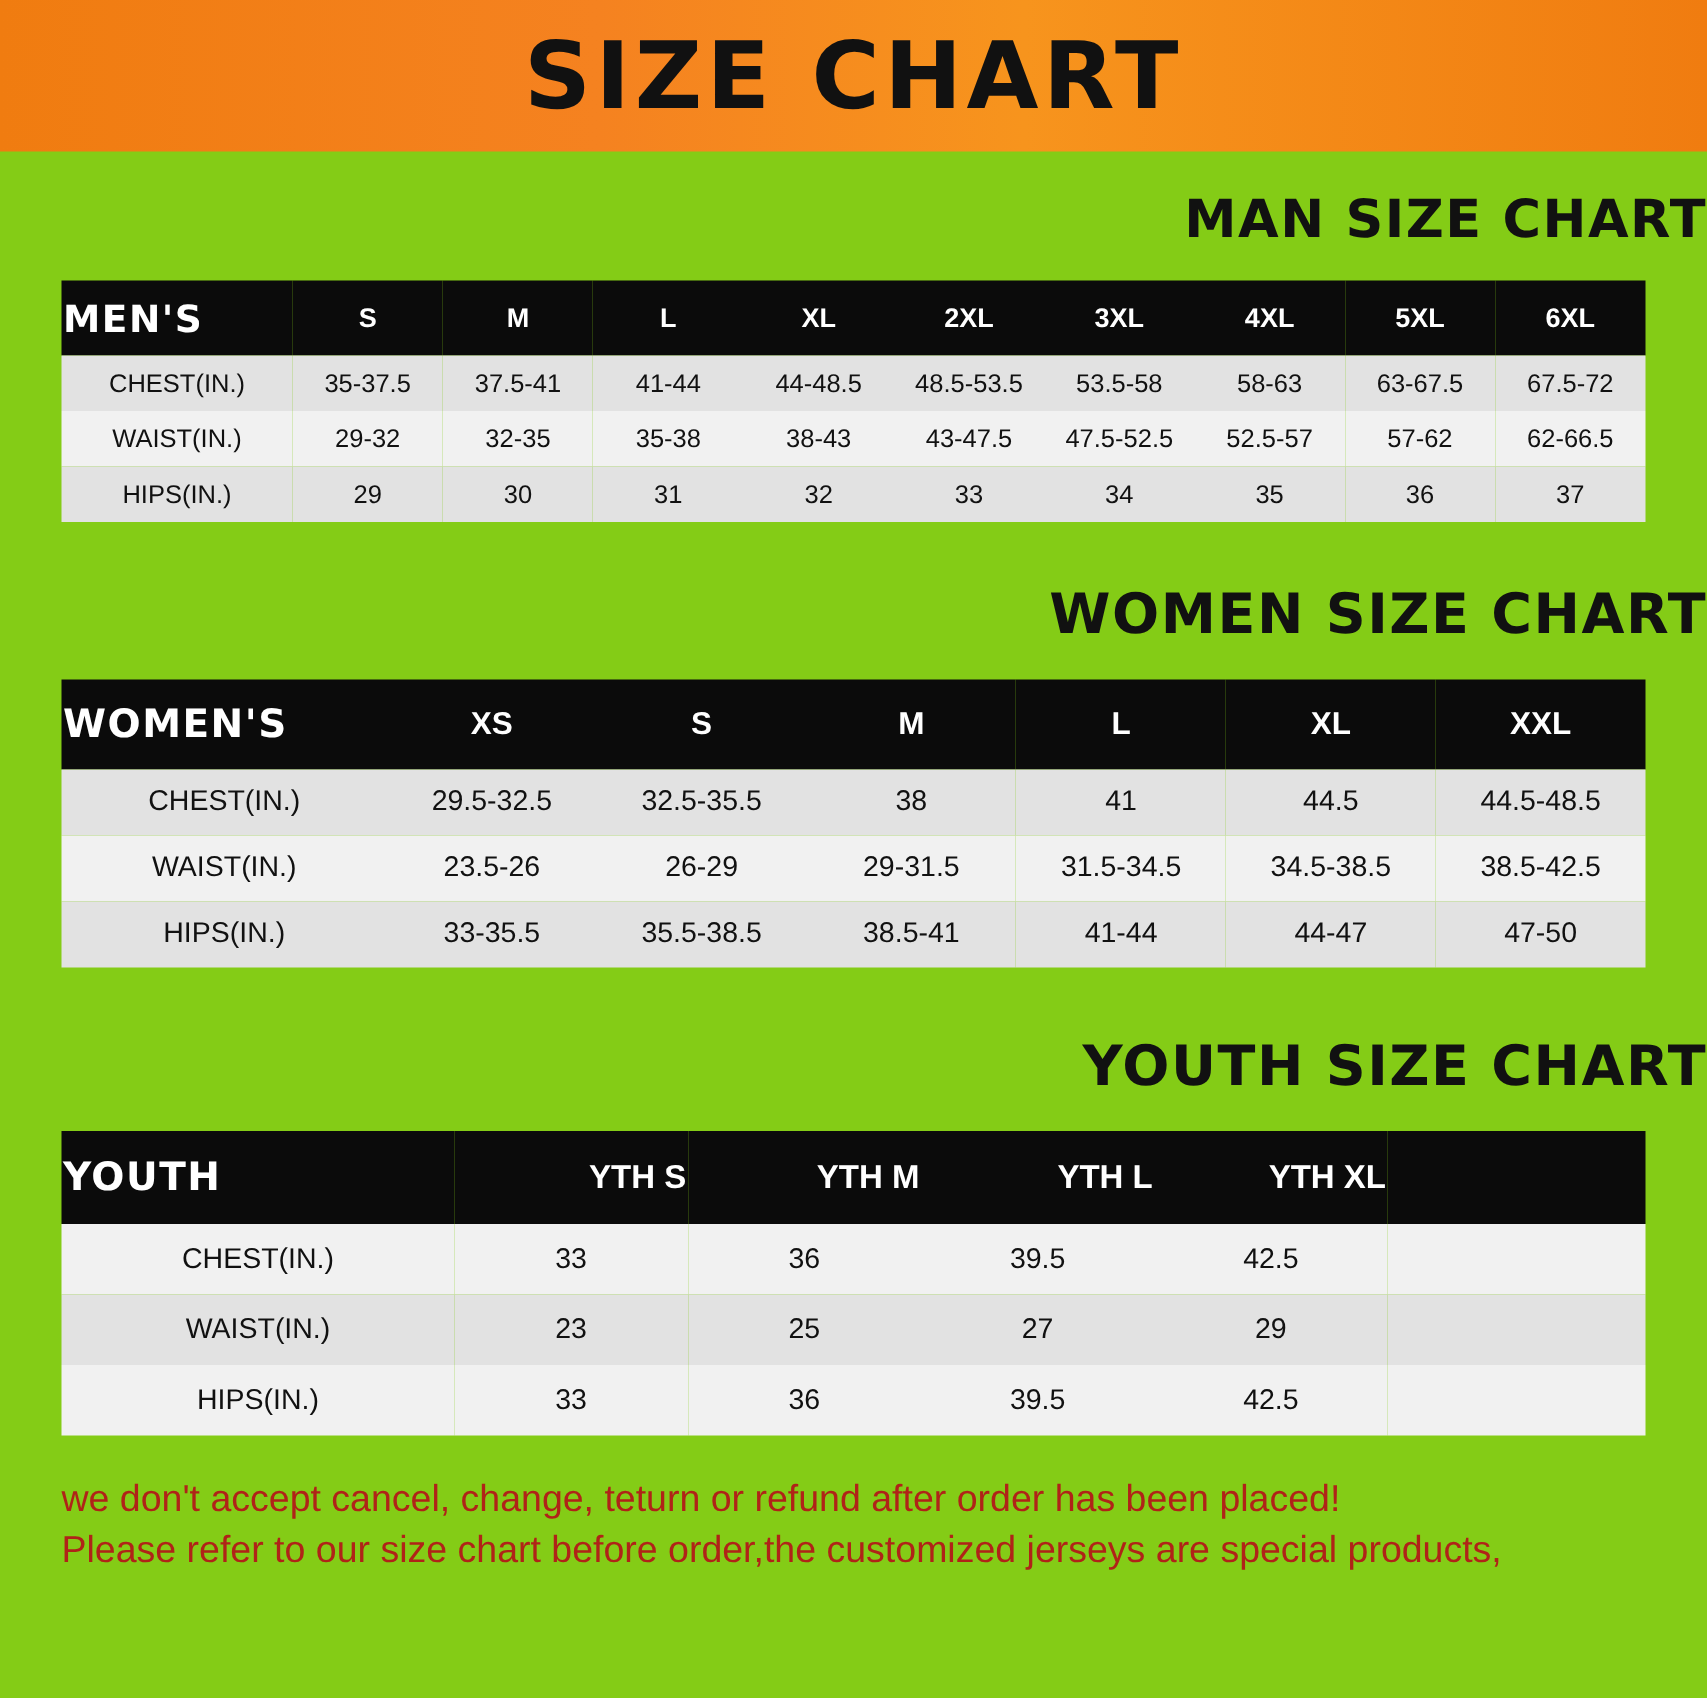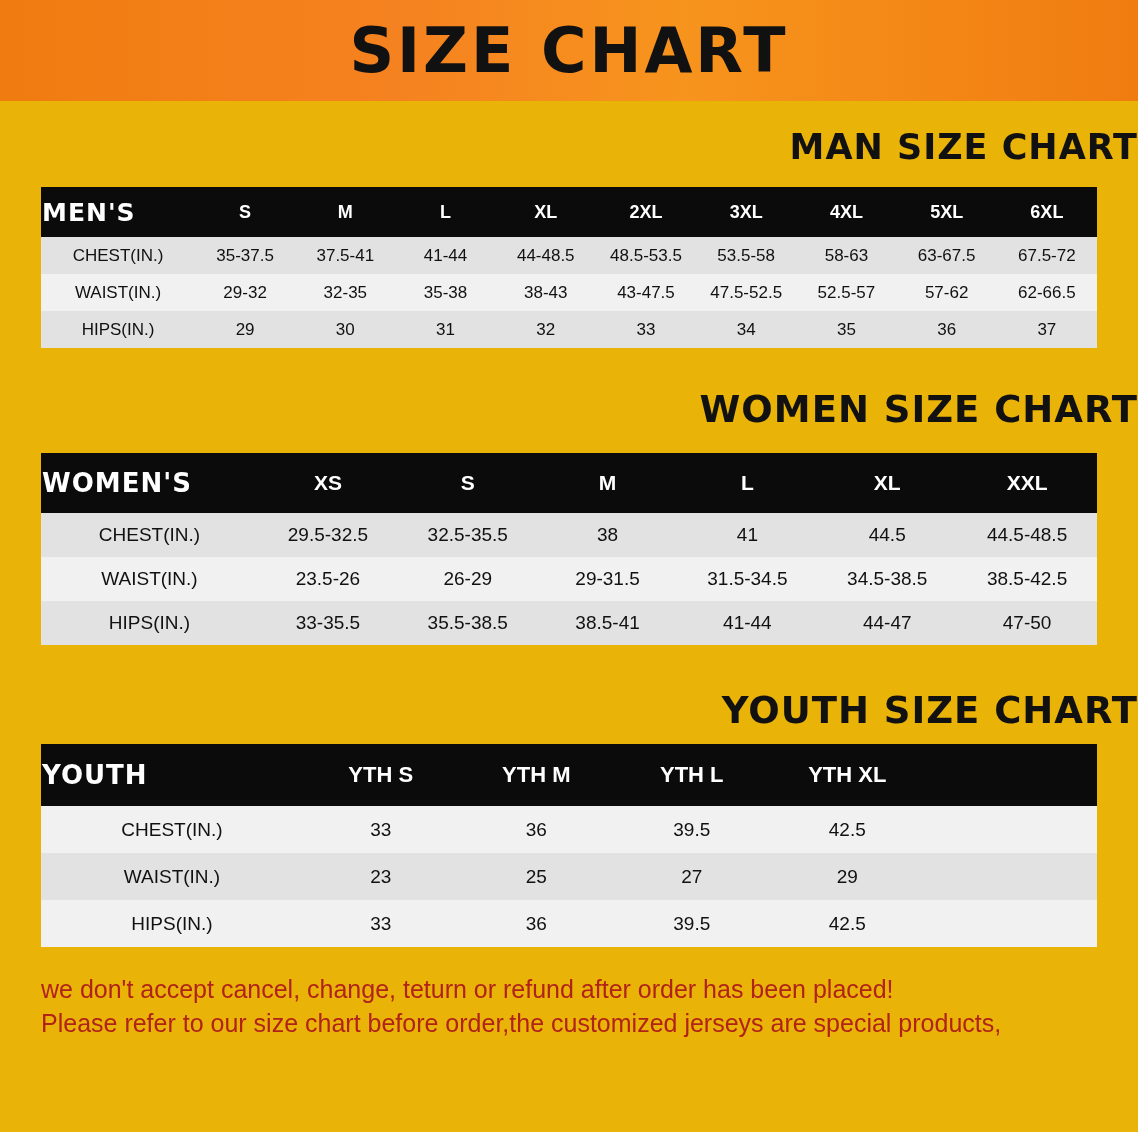--- a/index.html
+++ b/index.html
@@ -11,21 +11,21 @@
     height: 1132px;
     background: #ffffff;
     font-family: "Liberation Sans", sans-serif;
     color: #111111;
     overflow: hidden;
   }
   .page {
     position: relative;
     width: 1138px;
     height: 1132px;
-    background: #eab308;
+    background: #84cc16;
   }
 
   
   .banner {
     height: 101px;
     background: linear-gradient(to right, #f07c10 0%, #f58220 35%, #f7941d 60%, #f07c10 100%);
     display: flex;
     align-items: center;
     justify-content: center;
   }
@@ -55,21 +55,21 @@
   .title-women {
     font-size: 37px;
     letter-spacing: 1px;
     margin-top: 40px;
     margin-bottom: 22px;
   }
   .title-youth {
     font-size: 37px;
     letter-spacing: 1px;
     margin-top: 44px;
-    margin-bottom: 12px;
+    margin-bottom: 22px;
     padding-left: 12px;
   }
 
   
   .table-wrap {
     margin: 0 auto;
     width: 1056px;
   }
   table.size-table {
     width: 100%;
@@ -109,21 +109,21 @@
   .men-table tbody td { font-size: 17px; height: 35px; color: #111; }
   .men-table tbody td.row-label { font-size: 17px; }
 
   
   .women-table thead th { font-size: 21px; height: 58px; }
   .women-table thead th.row-label { font-size: 26px; }
   .women-table tbody td { font-size: 19px; height: 42px; text-align: center; }
   .women-table tbody td.row-label { font-size: 19px; }
 
   
-  .youth-table thead th { font-size: 22px; height: 60px; }
+  .youth-table thead th { font-size: 22px; height: 60px; text-align: right; }
   .youth-table thead th.row-label { font-size: 26px; }
   .youth-table tbody td { font-size: 19px; height: 45px; }
   .youth-table tbody td.row-label { font-size: 19px; }
 
   
   .note {
     width: 1056px;
     margin: 26px auto 0 auto;
     color: #b02318;
     font-family: "Liberation Sans", sans-serif;

